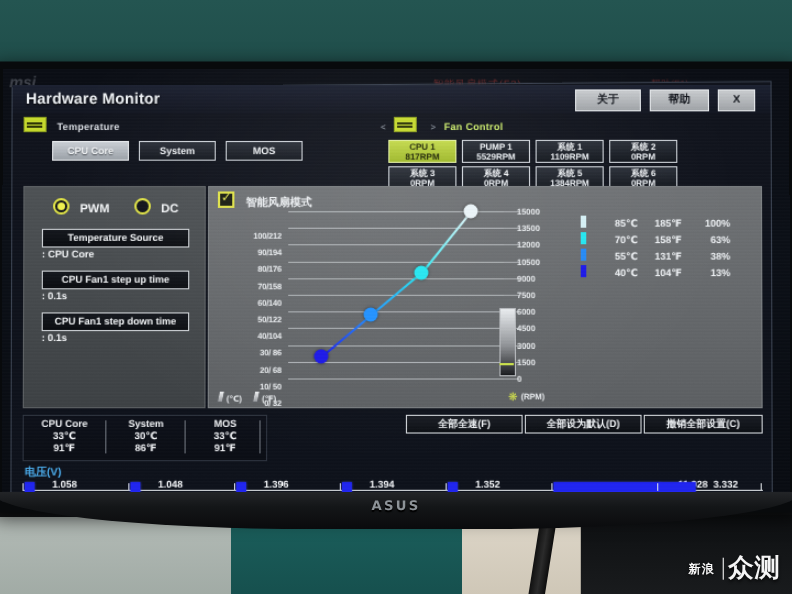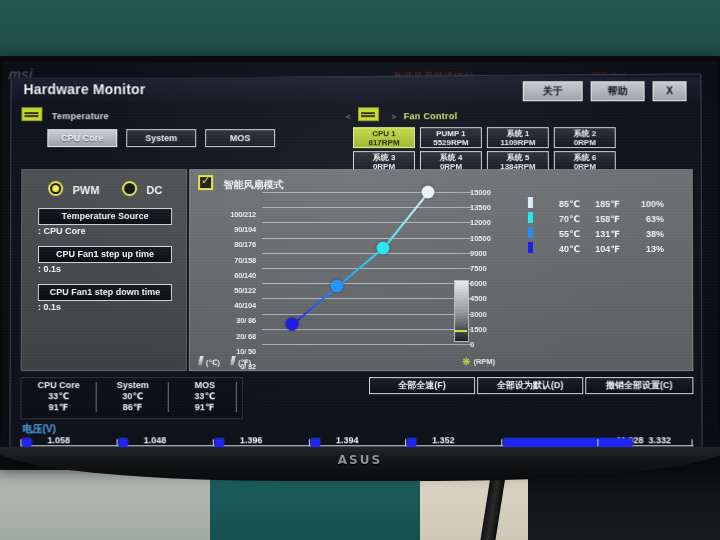--- a/index.html
+++ b/index.html
@@ -394,14 +394,17 @@
     </div>
 
     <div class="scanline"></div>
     <div class="screen-glow"></div>
   </div>
 
   <div class="bezel-bottom">
     <div class="asus-logo">ASUS</div>
   </div>
 
+  <div class="wm">
+    <small>新浪</small><span class="wm-bar"></span><span>众测</span>
+  </div>
 
 </div>
 
 </body></html>

